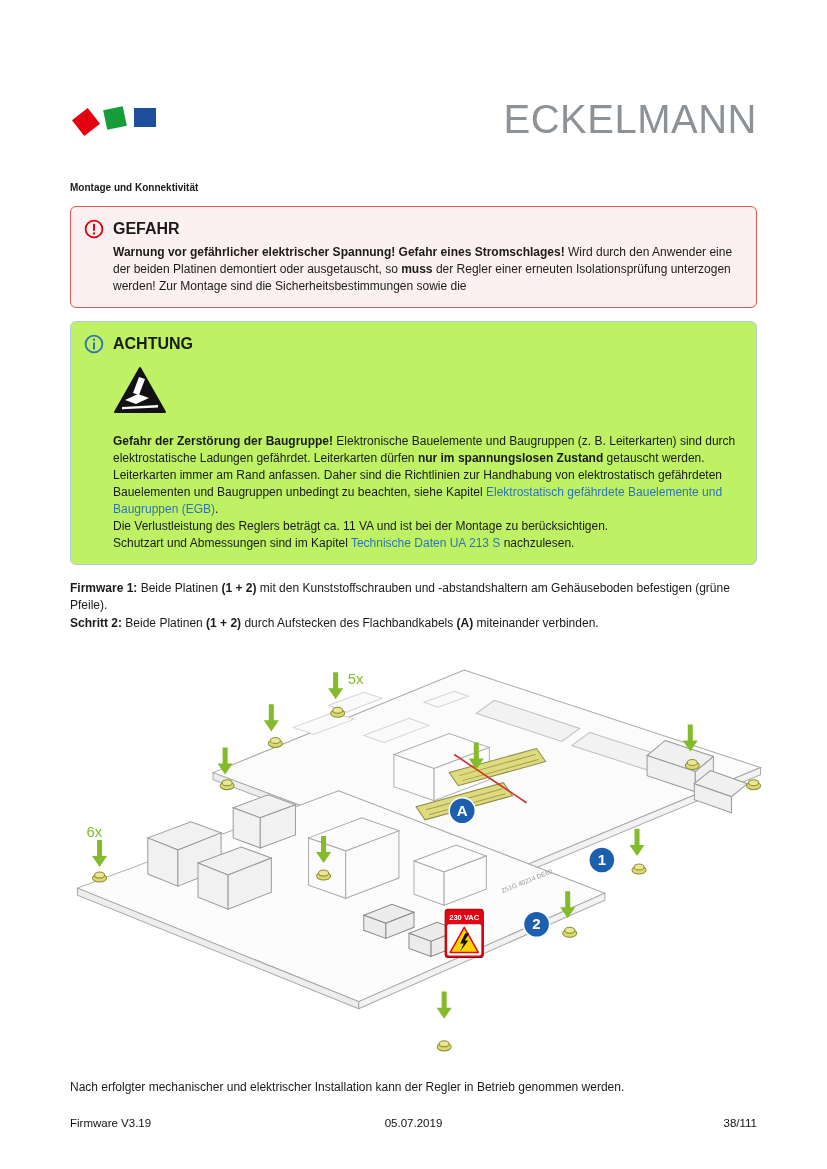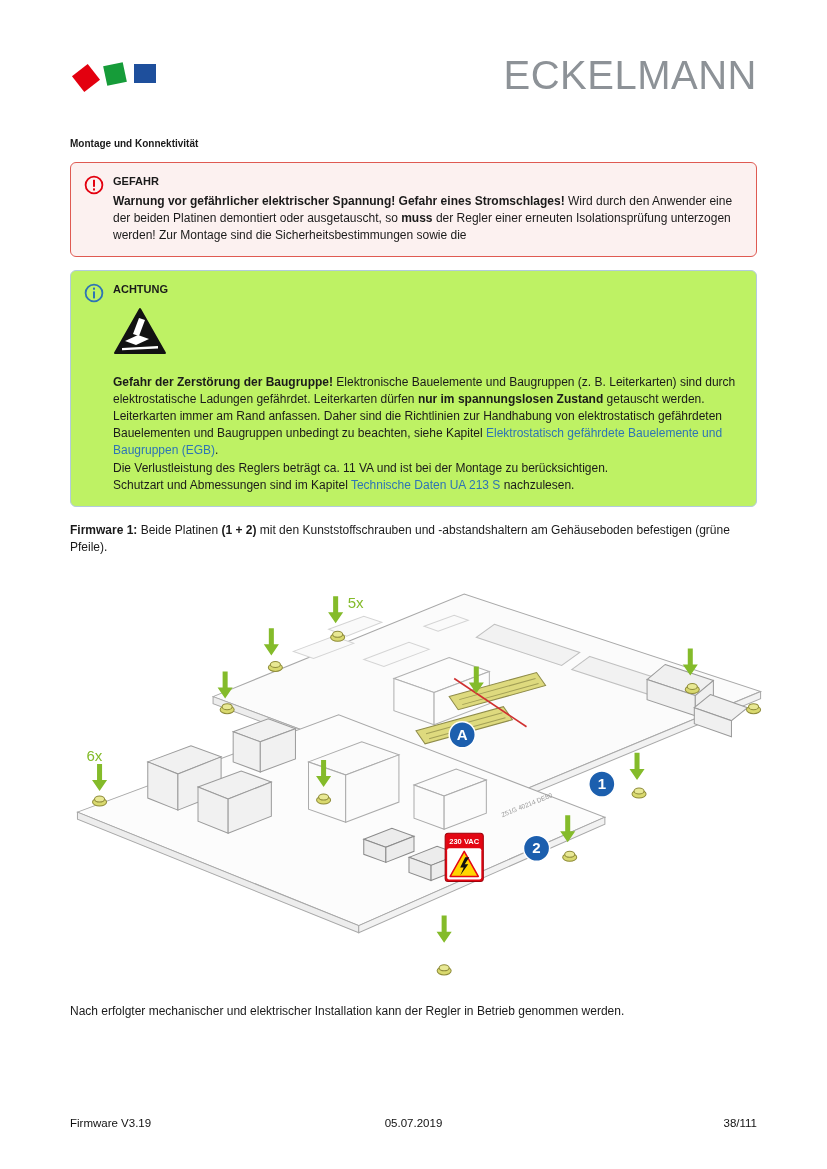--- a/index.html
+++ b/index.html
@@ -1,40 +1,40 @@
 <!DOCTYPE html>
 <html><head>
 <meta charset="utf-8">
 <style>
   * { box-sizing: border-box; margin: 0; padding: 0; }
   body {
     width: 827px; height: 1169px; position: relative; overflow: hidden;
     background: #ffffff; color: #1a1a1a;
     font-family: "Liberation Sans", sans-serif; font-size: 12px;
   }
-  .page { padding: 56px 70px 0 70px; }
+  .page { padding: 56px 70px 0 70px; margin-top: 44px; }
 
   
   .header { display: flex; justify-content: space-between; align-items: flex-start; height: 52px; }
   .brand {
     font-size: 40px; line-height: 38px; font-weight: 400;
     color: #8d9297; letter-spacing: 0.5px;
   }
 
   .section-title { font-weight: bold; font-size: 10px; margin-top: 30px; }
 
   
   .notice {
     position: relative; border-radius: 6px; margin-top: 13px;
     padding: 11px 16px 12px 42px; font-size: 12px; line-height: 1.42;
   }
   .notice-gefahr { border: 1px solid #df5a52; background: #fcf1f0; }
   .notice-achtung { border: 1px solid #b3cbdd; background: #bef264; }
   .notice .nicon { position: absolute; left: 13px; top: 12px; }
-  .notice h3 { font-size: 11px; font-weight: bold; margin-bottom: 3px; }
+  .notice h3 { font-size: 16px; font-weight: bold; margin-bottom: 3px; }
   .b { font-weight: bold; }
   .link { color: #2e74b5; text-decoration: none; cursor: pointer; }
   .esd-wrap { margin: 10px 0 14px 0; }
   .block { display: block; }
 
   .steps { margin-top: 15px; line-height: 1.45; }
   .steps p { margin: 0; }
 
   .figure { position: relative; width: 704px; height: 434px; margin: 10px 0 0 -8px; }
 
@@ -99,20 +99,21 @@
 
     <div>
       <span class="b">Gefahr der Zerstörung der Baugruppe!</span><span> Elektronische Bauelemente und Baugruppen (z. B. Leiterkarten) sind durch elektrostatische Ladungen gefährdet. Leiterkarten dürfen </span><span class="b">nur im spannungslosen Zustand</span><span> getauscht werden. Leiterkarten immer am Rand anfassen. Daher sind die Richtlinien zur Handhabung von elektrostatisch gefährdeten Bauelementen und Baugruppen unbedingt zu beachten, siehe Kapitel </span><a class="link">Elektrostatisch gefährdete Bauelemente und Baugruppen (EGB)</a><span>.</span>
       <span class="block">Die Verlustleistung des Reglers beträgt ca. 11 VA und ist bei der Montage zu berücksichtigen.</span>
       <span class="block"><span>Schutzart und Abmessungen sind im Kapitel </span><a class="link">Technische Daten UA 213 S</a><span> nachzulesen.</span></span>
     </div>
   </div>
 
   <div class="steps">
     <p><span class="b">Firmware 1:</span><span> Beide Platinen </span><span class="b">(1 + 2)</span><span> mit den Kunststoffschrauben und -abstandshaltern am Gehäuseboden befestigen (grüne Pfeile).</span></p>
+    <p><span class="b">Schritt 2:</span><span> Beide Platinen </span><span class="b">(1 + 2)</span><span> durch Aufstecken des Flachbandkabels </span><span class="b">(A)</span><span> miteinander verbinden.</span></p>
   </div>
 
   <div class="figure">
     <svg viewBox="0 0 700 432" width="704" height="434">
       <defs>
         <path id="arrow" d="M-2.5,0 L2.5,0 L2.5,16 L7.5,16 L0,27 L-7.5,16 L-2.5,16 Z"></path>
         <g id="standoff">
           <ellipse cx="0" cy="3" rx="7" ry="4" fill="#d9d96e" stroke="#8f8c3a"></ellipse>
           <ellipse cx="0" cy="0" rx="5" ry="3" fill="#e8e894" stroke="#8f8c3a"></ellipse>
         </g>

